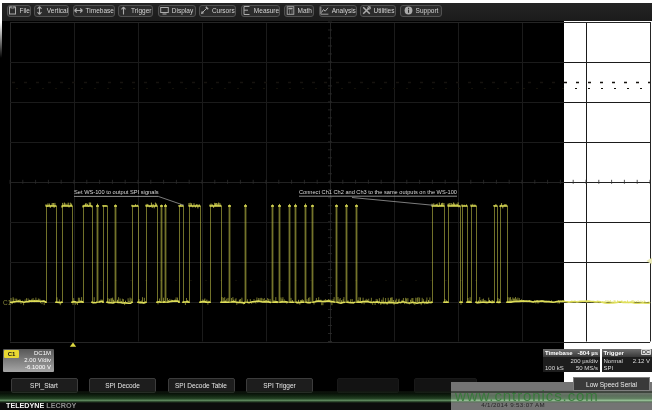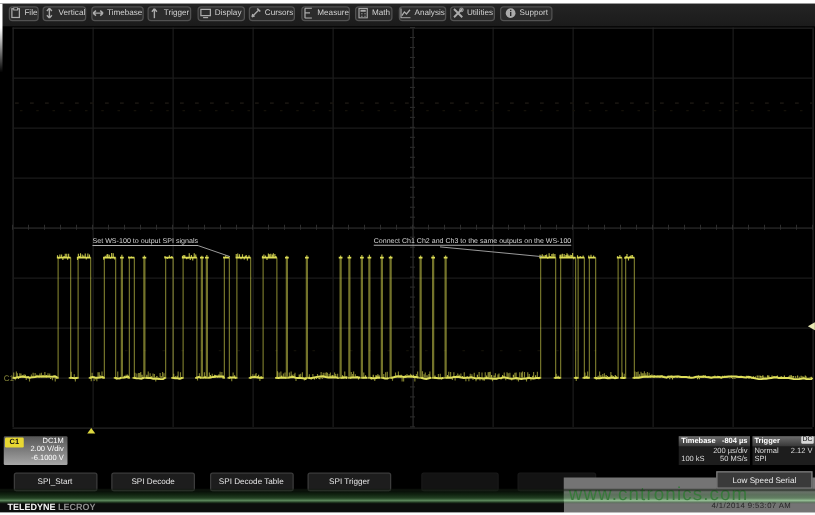--- a/index.html
+++ b/index.html
@@ -1,15 +1,15 @@
 <!DOCTYPE html>
 <html><head><meta charset="utf-8"><style>
 * {margin:0;padding:0;box-sizing:border-box}
 html,body {width:652px;height:412px;background:#fff;font-family:"Liberation Sans",sans-serif;overflow:hidden}
-#app {position:absolute;left:0;top:2.5px;width:652px;height:407.5px;background:#000}
+#app {position:absolute;left:0;top:2.5px;width:564px;height:407.5px;background:#000}
 #menubar {position:absolute;left:0;top:0;width:652px;height:18px;background:linear-gradient(#242424,#1b1b1b)}
 .mi {position:absolute;top:2px;height:12.5px;background:#2c2c2c;border:1px solid #525252;border-radius:3px;display:flex;align-items:center;justify-content:center;color:#d2d2d2;font-size:6.5px}
 svg.main {position:absolute;left:0;top:-2.5px}
 #chan {position:absolute;left:3px;top:346px;width:51px;height:23px;background:linear-gradient(#565656,#a6a6a6);border-radius:1px;color:#f4f4f4;font-size:6px}
 #chan .r {position:absolute;right:3px;text-align:right;font-size:6px;color:#fff}
 #c1badge {position:absolute;left:1px;top:1px;width:15px;height:8px;background:#e8d832;color:#111;font-weight:bold;font-size:6px;text-align:center;line-height:8px;border-radius:1px}
 .ibox {position:absolute;top:346px;height:23px;background:#1d1d1d;font-size:6px;color:#ddd}
 .ibox .hdr {position:absolute;left:0;top:0;right:0;height:8px;background:linear-gradient(#6e6e6e,#383838);color:#fff}
 .btn {position:absolute;top:375px;height:15px;background:#1d1d1d;border:1px solid #3c3c3c;border-radius:2px;color:#e6e6e6;font-size:6.5px;display:flex;align-items:center;justify-content:center}
 .ebtn {position:absolute;top:375px;height:15px;background:#131313;border:1px solid #191919;border-radius:2px}

